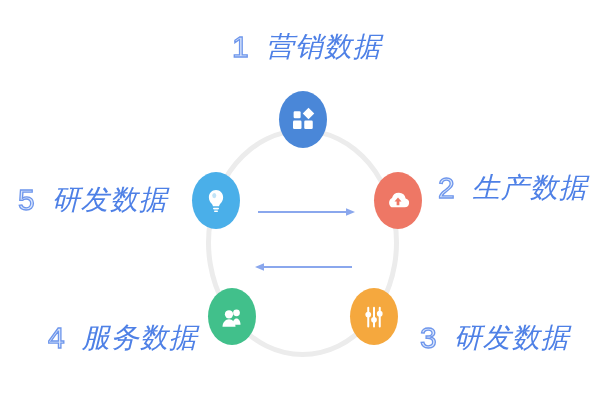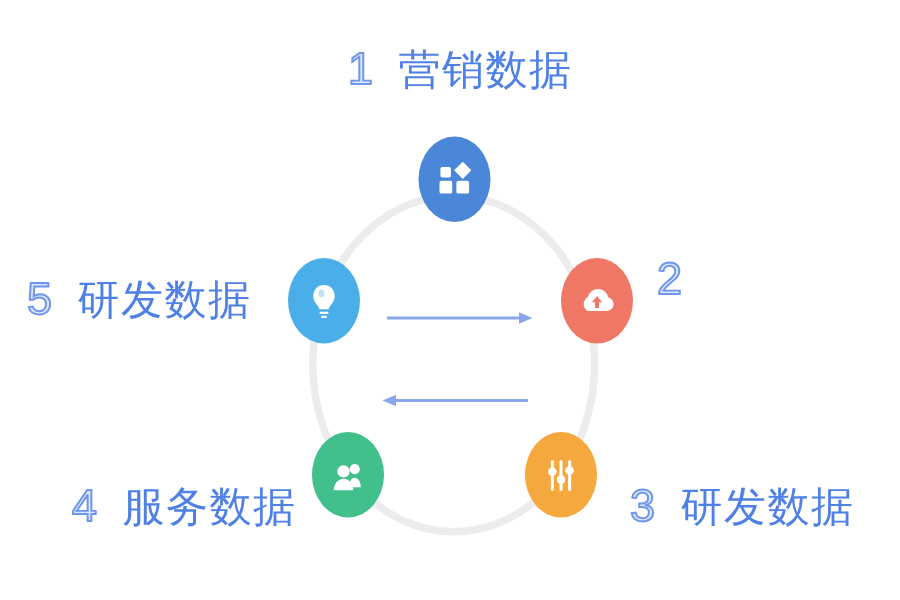--- a/index.html
+++ b/index.html
@@ -35,21 +35,21 @@
     white-space:nowrap;z-index:4;
   }
   .label .num{
     font-size:30px;line-height:1;
     color:#dce7fb;
     -webkit-text-stroke:1.3px #6e96ec;
     letter-spacing:0;
   }
   .label .txt{
     font-size:28px;line-height:1.15;
-    color:#4e80e6;letter-spacing:1px;
+    color:#4e80e6;letter-spacing:1px;font-style:italic;
   }
   .lb-1{left:232px;top:31px;}
   .lb-2{left:438px;top:172px;}
   .lb-3{left:420px;top:322px;}
   .lb-4{left:48px;top:322px;}
   .lb-5{left:18px;top:184px;}
   
   .arrow{position:absolute;z-index:2;}
   .arrow-right{left:254px;top:205px;}
   .arrow-left{left:252px;top:260px;}
@@ -84,20 +84,21 @@
   </div>
 
   <div class="icon-circle ic-2" style="background-color: rgb(238, 119, 101);">
     <svg viewBox="0 0 24 24">
       <path fill="#ffffff" d="M6.8 17h10.6a3.6 3.6 0 0 0 .7-7.1 5.6 5.6 0 0 0-10.9-.4A4.4 4.4 0 0 0 6.8 17z"></path>
       <path d="M12 9.2 L14.8 12.4 H13.1 V15.4 H10.9 V12.4 H9.2 Z" fill="#ee7765"></path>
     </svg>
   </div>
   <div class="label lb-2">
     <span class="num">2</span>
+    <span class="txt">生产数据</span>
   </div>
 
   <div class="icon-circle ic-3" style="background-color: rgb(245, 168, 62);">
     <svg viewBox="0 0 24 24">
       <g stroke="#ffffff" stroke-width="1.6" stroke-linecap="round">
         <line x1="7.4" y1="4.5" x2="7.4" y2="19.5"></line>
         <line x1="12" y1="4.5" x2="12" y2="19.5"></line>
         <line x1="16.6" y1="4.5" x2="16.6" y2="19.5"></line>
       </g>
       <circle cx="7.4" cy="10" r="2.3" fill="#ffffff"></circle>

